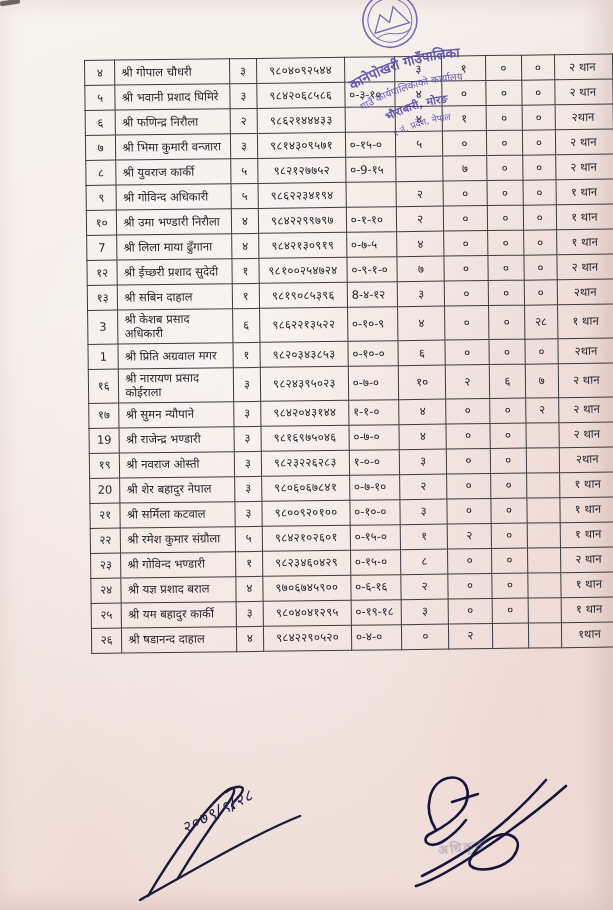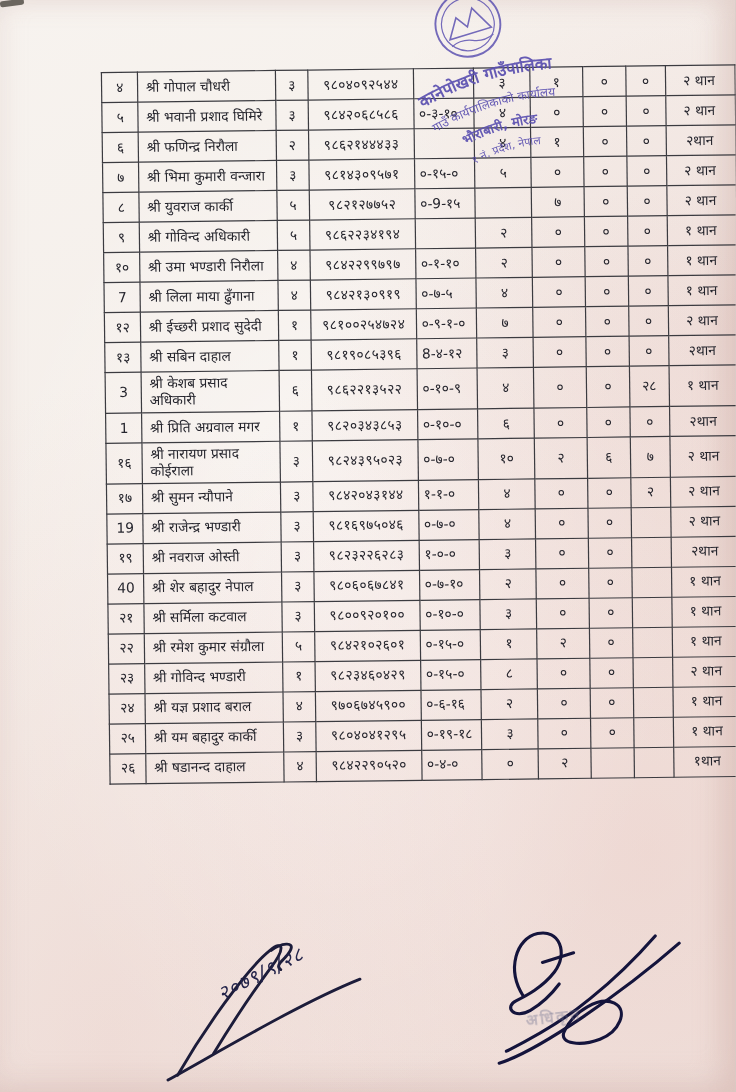--- a/index.html
+++ b/index.html
@@ -257,21 +257,21 @@
         <td class="col-ward">३</td>
         <td class="col-phone">९८२३२२६२८३</td>
         <td class="col-area">१-०-०</td>
         <td class="col-q1">३</td>
         <td class="col-q2">०</td>
         <td class="col-q3">०</td>
         <td class="col-q4"></td>
         <td class="col-than">२थान</td>
       </tr>
       <tr>
-        <td class="col-sn">40</td>
+        <td class="col-sn">20</td>
         <td class="col-name">श्री शेर बहादुर नेपाल</td>
         <td class="col-ward">३</td>
         <td class="col-phone">९८०६०६७८४१</td>
         <td class="col-area">०-७-१०</td>
         <td class="col-q1">२</td>
         <td class="col-q2">०</td>
         <td class="col-q3">०</td>
         <td class="col-q4"></td>
         <td class="col-than">१ थान</td>
       </tr>

